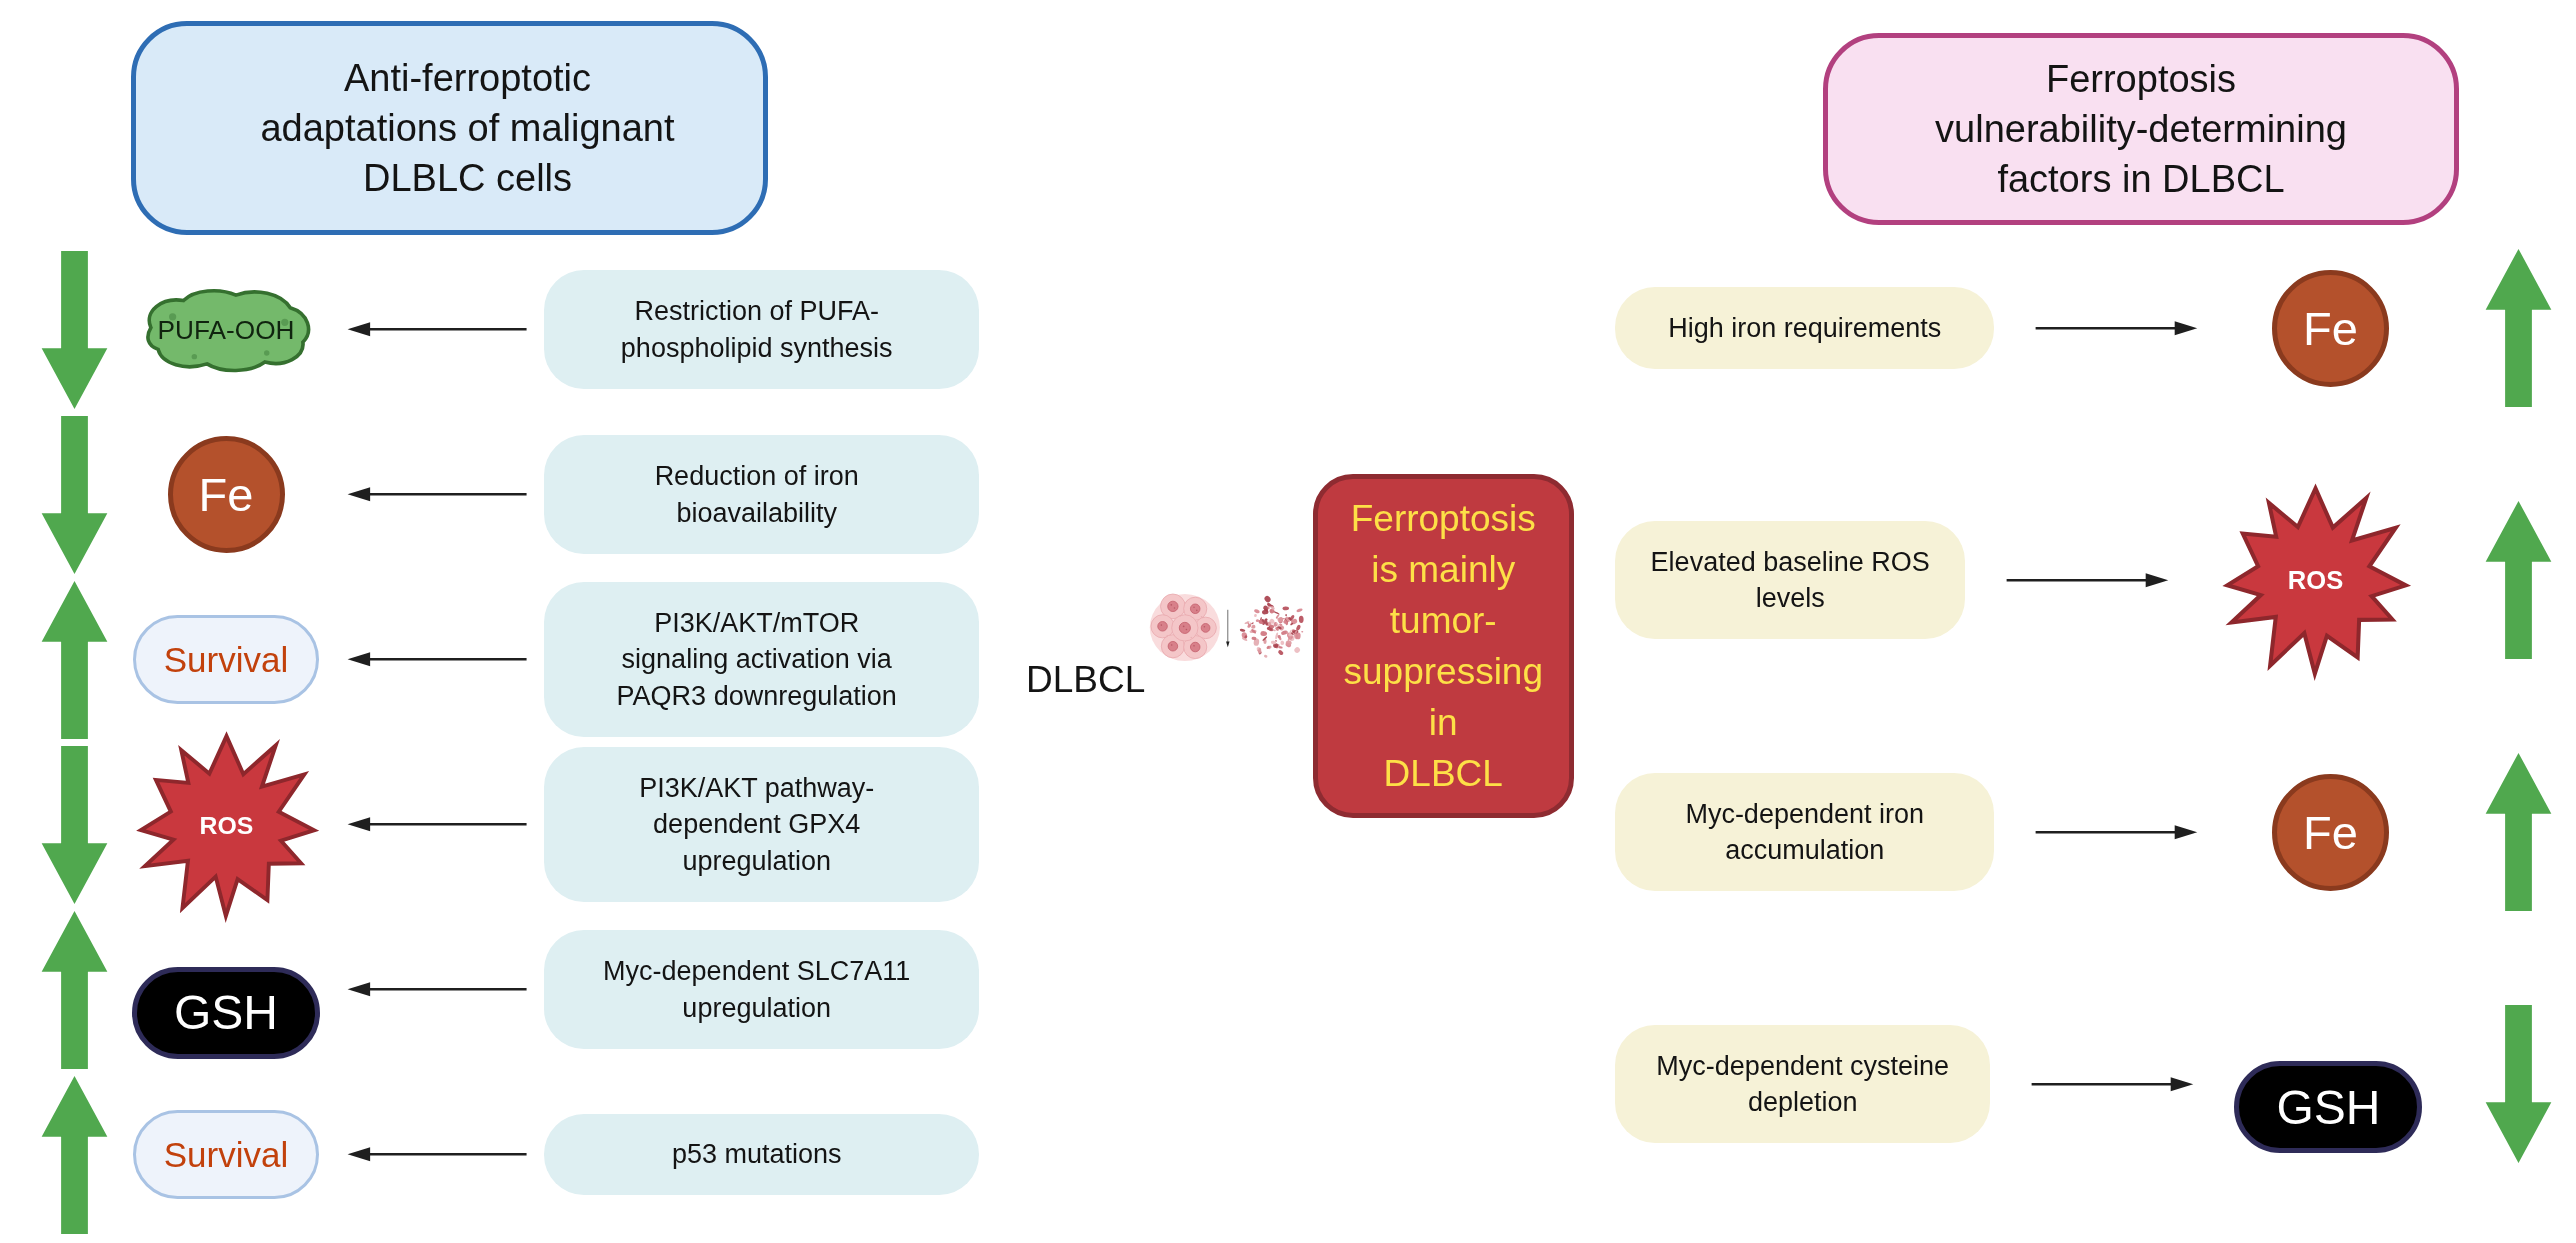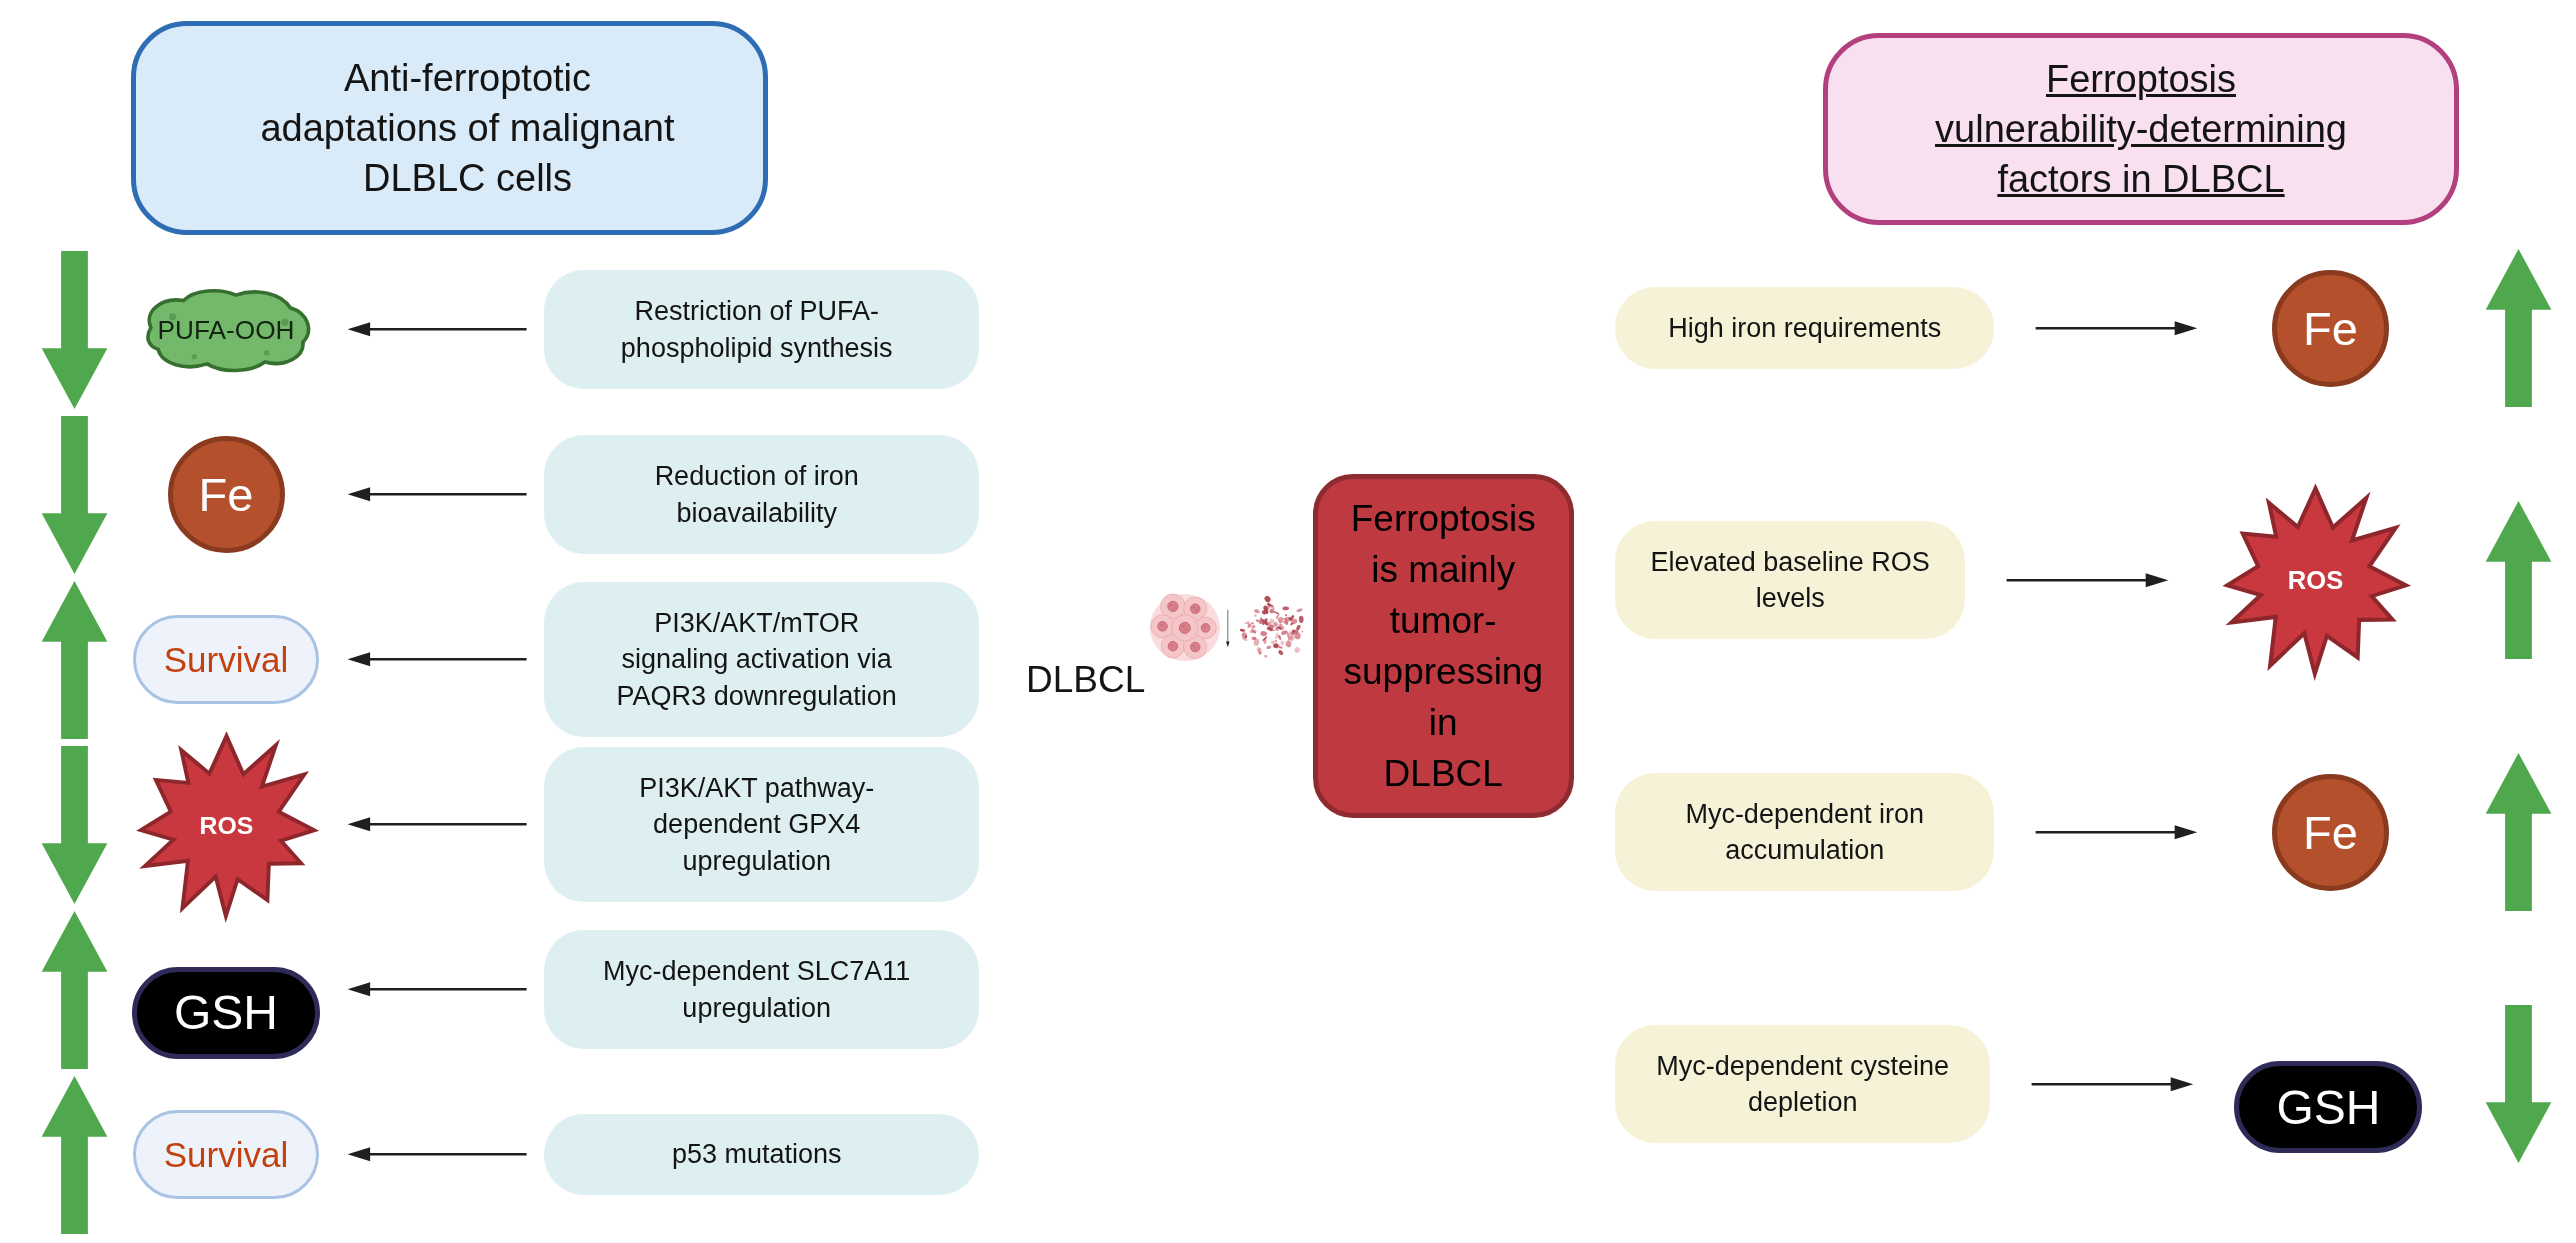--- a/index.html
+++ b/index.html
@@ -5,21 +5,21 @@
   * { margin:0; padding:0; box-sizing:border-box; }
   html,body { background:#ffffff; }
   body { font-family:"Liberation Sans", sans-serif; color:#141414; }
   #canvas { position:relative; width:2576px; height:1243px; background:#ffffff; overflow:hidden; }
 
   
   .bubble { position:absolute; display:flex; align-items:center; justify-content:center;
             text-align:center; white-space:pre-line; font-size:38px; line-height:1.32;
             border-radius:56px; }
   #left-title  { left:131px; top:21px;  width:637px; height:214px; background:#d9eaf8; border:5.2px solid #2e6db4;padding-left:36px; }
-  #right-title { left:1823px; top:33px; width:636px; height:192px; background:#f9e0f1; border:5.2px solid #b2407f;text-decoration:underline; }
+  #right-title { left:1823px; top:33px; width:636px; height:192px; background:#f9e0f1; border:5.2px solid #b2407f; }
 
   
   .rows { position:absolute; display:flex; flex-direction:column; }
   #left-rows  { left:35px;  top:247px; width:966px; }
   #right-rows { left:1615px; top:202px; width:940px; }
   .lrow { display:flex; align-items:center; height:165px; }
   .rrow { display:flex; align-items:center; height:252px;gap:37px; }
 
   .garrow-slot { width:78px;  display:flex; justify-content:center; align-items:center; }
   .garrow-slot.right { width:78px; margin-left:22.6px; }
@@ -54,21 +54,21 @@
   .ros-text  { font-size:19px; font-weight:bold; fill:#ffffff; }
 
   
   #center { position:absolute; left:1026px; top:0; width:548px; height:1243px;
             display:flex; flex-direction:row; align-items:center; }
   #dlbcl-label { margin-top:117px; font-size:37px; }
   #cluster-svg { margin-top:12.2px; }
   #center-arrow { margin-top:14px; }
   #dead-svg { margin-top:15.7px; }
   #conclusion { margin-top:49px; width:547px; min-height:171px; background:#bf3a40;
-                border:5.2px solid #8e2b31; border-radius:40px; color:#000000; font-size:37px;
+                border:5.2px solid #8e2b31; border-radius:40px; color:#fde047; font-size:37px;
                 line-height:1.38; display:flex; align-items:center; justify-content:center;
                 text-align:center; white-space:pre-line; padding:14px 26px; }
 </style>
 </head>
 <body>
 
 <div id="canvas">
 
   <div class="bubble" id="left-title">Anti-ferroptotic
 adaptations of malignant

